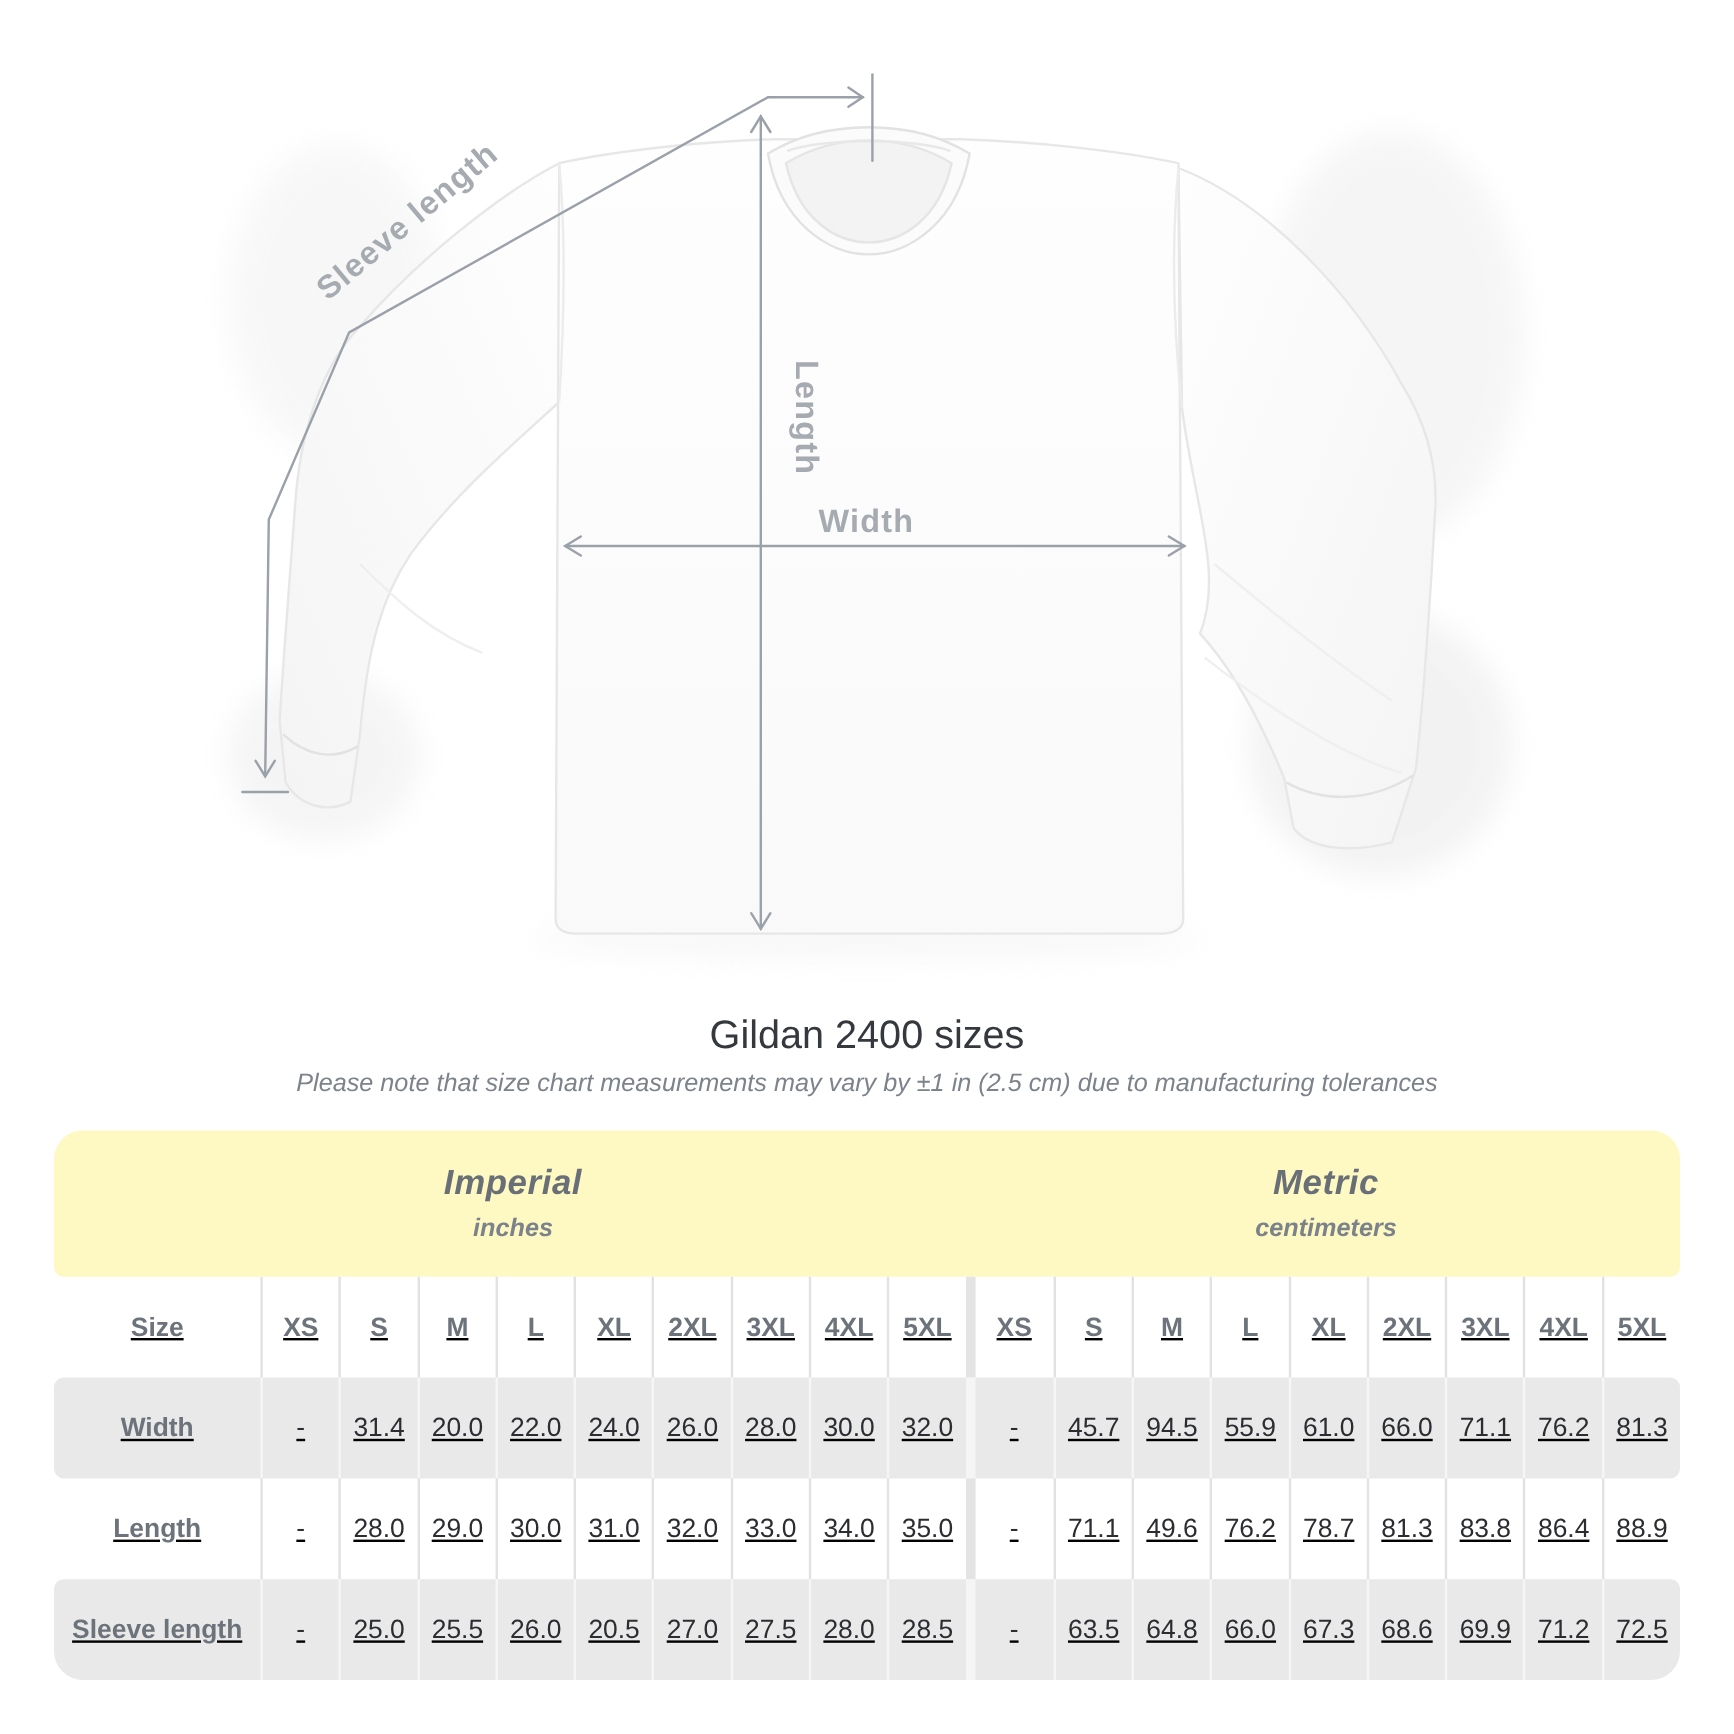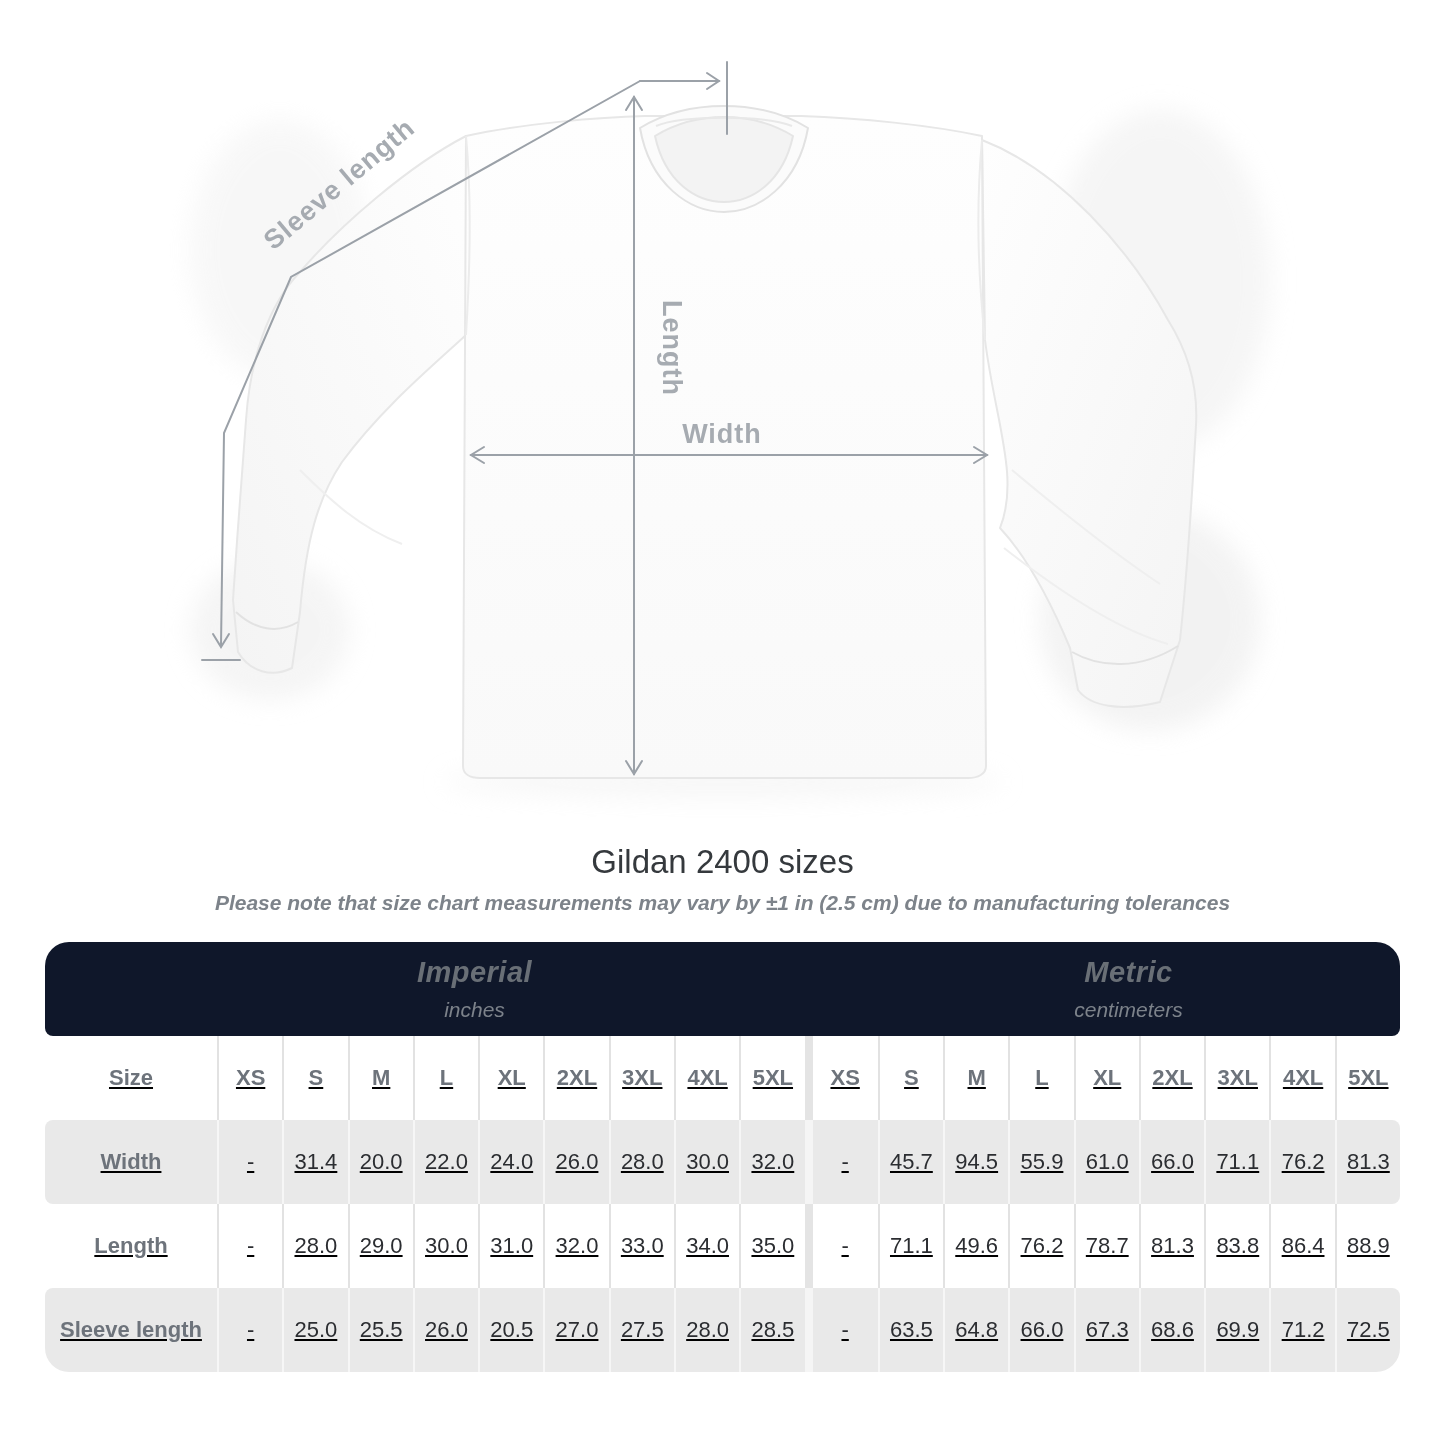--- a/index.html
+++ b/index.html
@@ -7,30 +7,30 @@
   body { width:1445px; height:1445px; font-family:"Liberation Sans", sans-serif; overflow:hidden; }
   .stage { width:1445px; height:1445px; position:relative; background:#fff; }
 
   
   .diagram-wrap { width:1445px; height:828px; position:relative; }
   .diagram-wrap svg { display:block; }
 
   
   .caption { text-align:center; padding-top:14px; }
   .caption h1 { font-size:33px; line-height:40px; font-weight:normal; color:#35393d; }
-  .caption .note { margin-top:8px; font-size:21px; line-height:26px; font-style:italic; color:#7d838a;font-weight:bold; }
+  .caption .note { margin-top:8px; font-size:21px; line-height:26px; font-style:italic; color:#7d838a; }
 
   
   .size-table { width:1355px; margin:26px auto 0 auto; }
-  .units { height:94px; background:#0f172a; border-radius:24px 24px 8px 8px; display:flex;padding-left:47px; }
+  .units { height:122px; background:#fef9c3; border-radius:24px 24px 8px 8px; display:flex; }
   .units .half { display:flex; flex-direction:column; align-items:center; justify-content:center; gap:9px; }
   .half-imperial { width:765px; }
   .half-metric { flex:1; }
   .unit-label { font-size:29px; font-weight:bold; font-style:italic; color:#696f76; letter-spacing:.5px; }
-  .unit-sub { font-size:21px; font-style:italic; color:#7c828a; }
+  .unit-sub { font-size:21px; font-style:italic; color:#7c828a;font-weight:bold; }
 
   .trow { display:grid; grid-template-columns:172px repeat(9,1fr) 8px repeat(9,1fr); height:84px;text-decoration:underline; }
   .row-gray { background:#e9e9e9; border-radius:8px; }
   .row-last { border-radius:8px 8px 24px 24px; }
   .cell { display:flex; align-items:center; justify-content:center; font-size:22px; }
   .cell.sep { border-left:2px solid #e2e2e2; }
   .row-gray .cell.sep { border-left-color:#f6f6f6; }
   .divider { background:#e4e4e4; }
   .row-gray .divider { background:#f5f5f5; }
   .rowlabel, .sizehdr { font-weight:bold; color:#6d737b; font-size:22px; }

